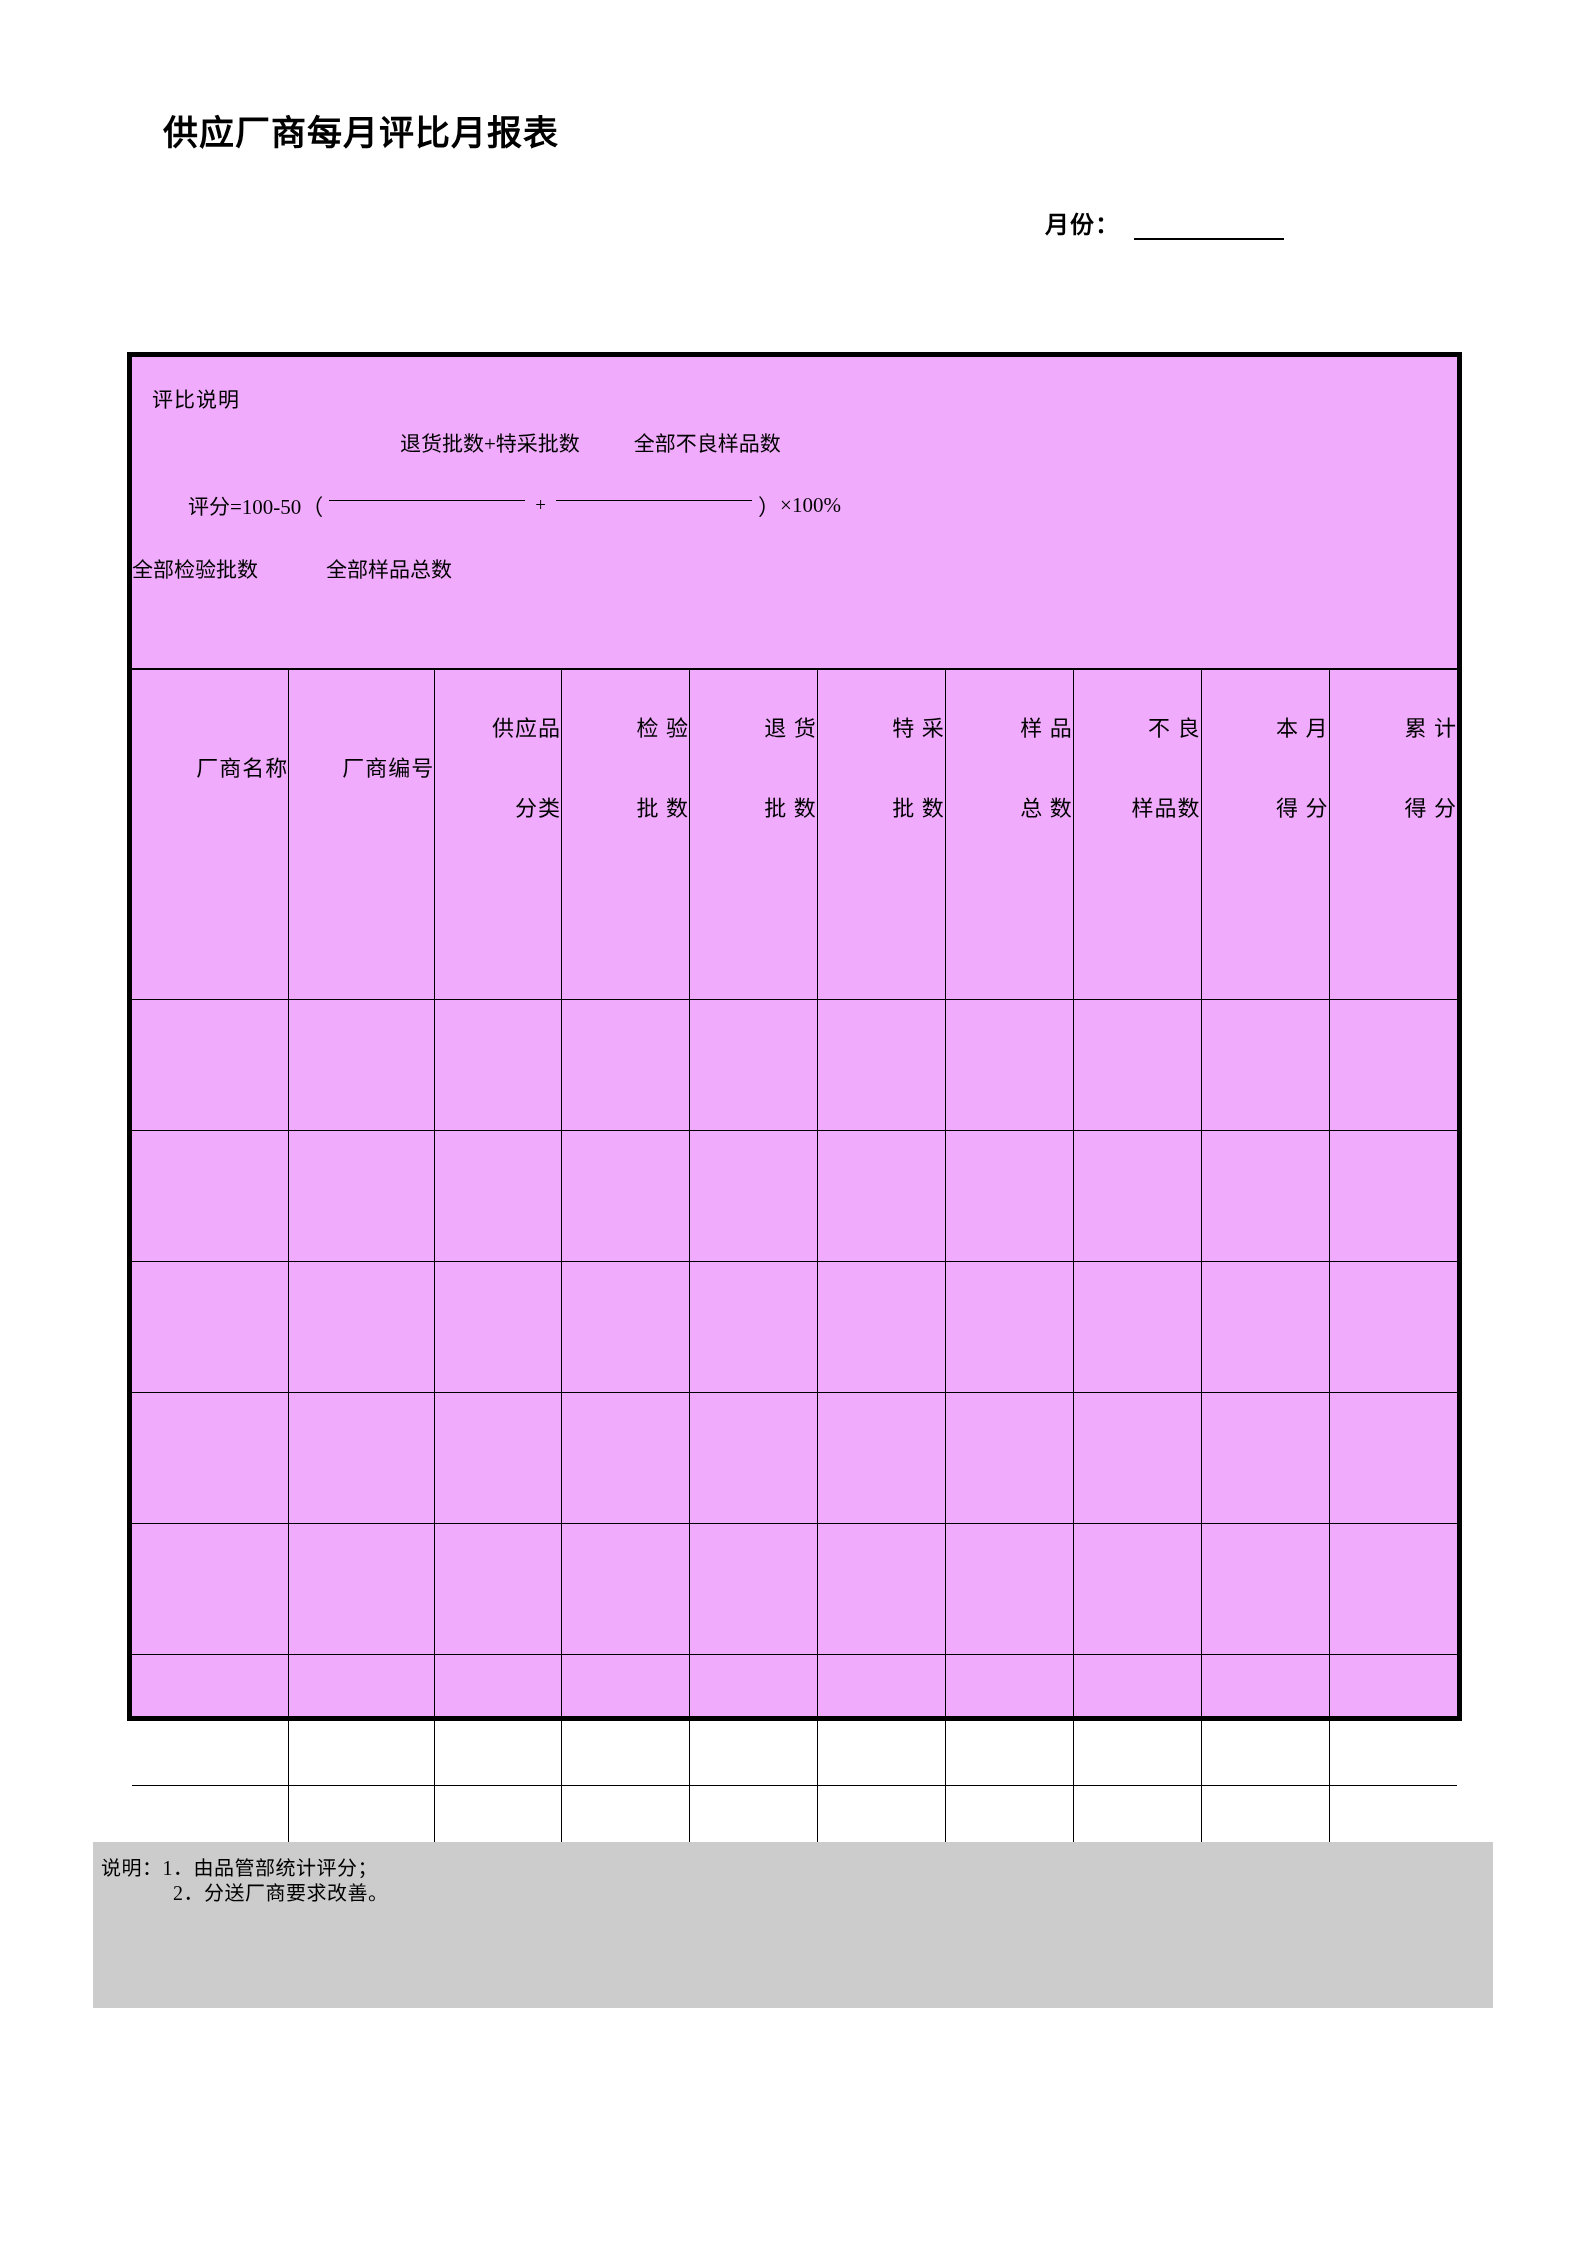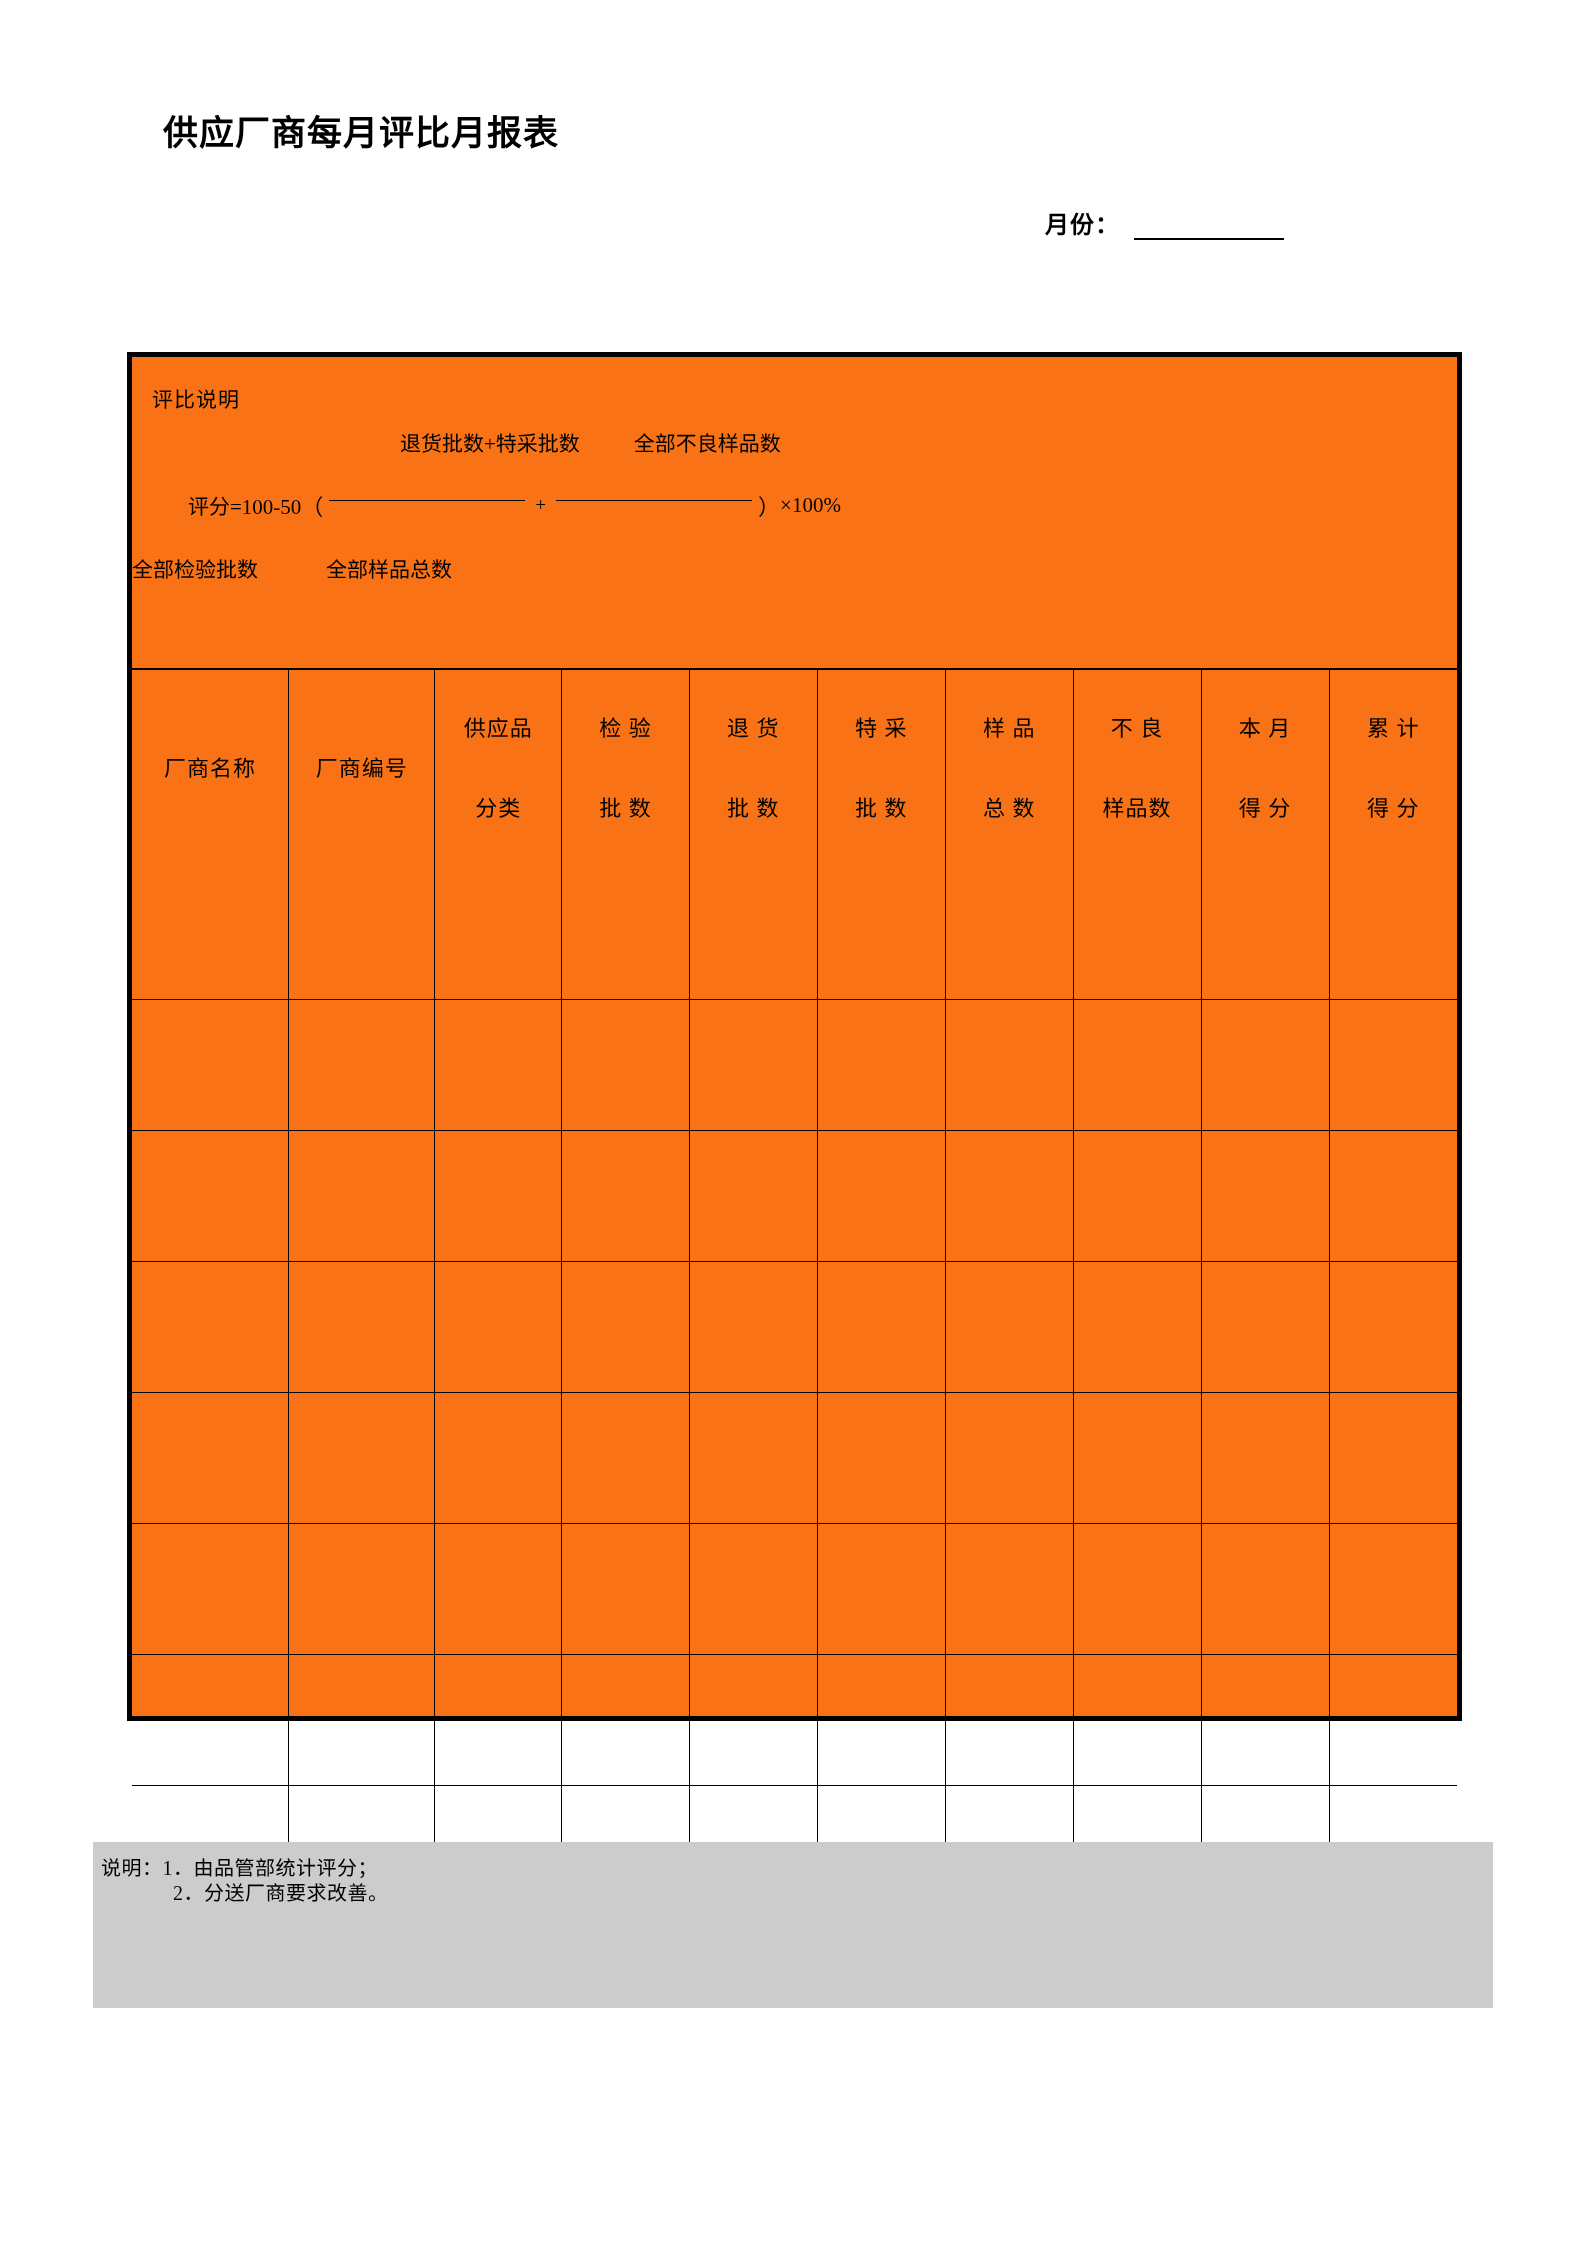--- a/index.html
+++ b/index.html
@@ -66,21 +66,21 @@
 
   
   .main-frame {
     position: absolute;
     left: 127px;
     top: 352px;
     width: 1335px;
     height: 1369px;
     border: 5px solid #000000;
     box-sizing: border-box;
-    background: #f97316;
+    background: #f0abfc;
   }
 
   
   .explain-panel {
     position: relative;
     height: 313px;
     border-bottom: 2px solid #000000;
     box-sizing: border-box;
   }
   .explain-title {
@@ -176,21 +176,21 @@
 
   .col-name   { width: 12.0%; }
   .col-code   { width: 11.2%; }
   .col-kind   { width:  9.7%; }
   .col-std    { width:  9.8%; }
 
   .hdr-cell {
     display: flex;
     flex-direction: column;
     justify-content: center;
-    align-items: center;
+    align-items: flex-end;
     height: 100%;
     font-size: 22px;
     line-height: 1.2;
   }
   .hdr-single {
     font-size: 22px;
     letter-spacing: 1px;
   }
   .hdr-top {
     margin-bottom: 54px;

